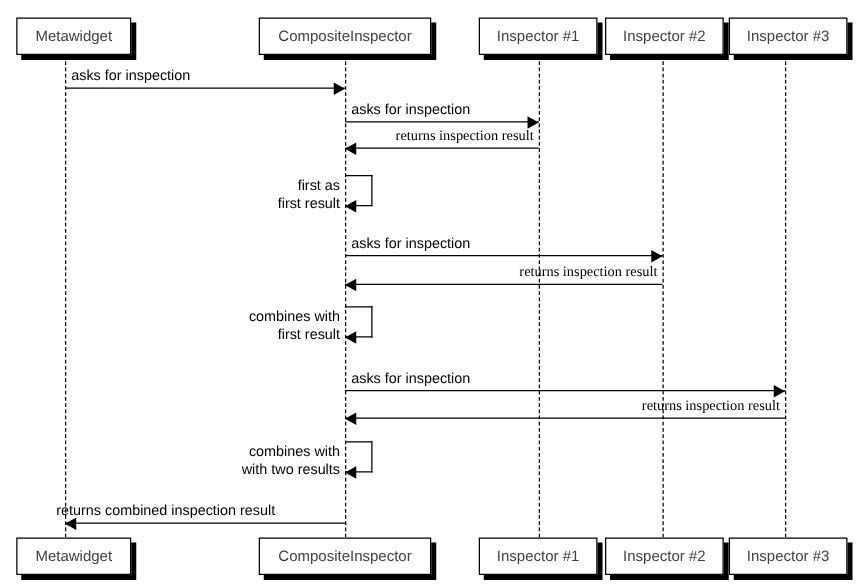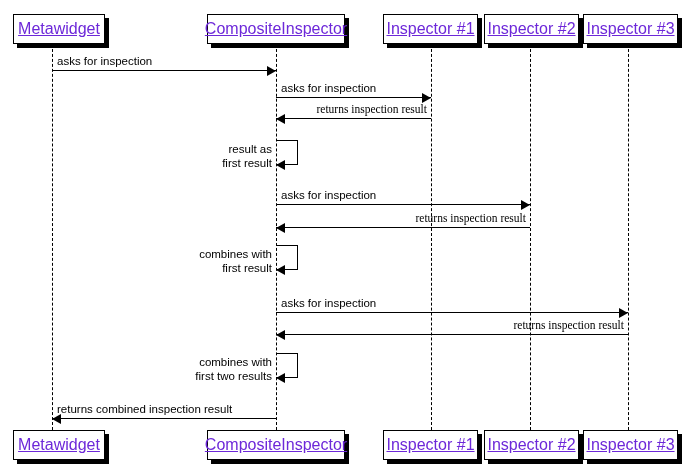--- a/index.html
+++ b/index.html
@@ -24,23 +24,22 @@
     position: absolute;
     box-sizing: border-box;
     background: #ffffff;
     border: 1px solid #000000;
     display: flex;
     align-items: center;
     justify-content: center;
     box-shadow: 4px 4px 0 0 #000000;
   }
   .participant .pname {
-    font-size: 16px;
-    color: #6d28d9;
-    text-decoration: underline;
+    font-size: 12px;
+    color: #404040;
     line-height: 1;
     white-space: nowrap;
   }
 
   
   .lifeline {
     position: absolute;
     width: 0;
     border-left: 1px dashed #000000;
   }
@@ -123,40 +122,40 @@
       <div class="arrowhead left" style="top: 222.5px; left: 276px;"></div>
       <div class="msg-label align-right" style="top: 213px; left: 276px; width: 250px;">returns inspection result</div>
       <div class="msg-line" style="left: 276px; top: 312px; width: 352px;"></div>
       <div class="arrowhead right" style="top: 307.5px; left: 619px;"></div>
       <div class="msg-label" style="top: 298px; left: 281px;">asks for inspection</div>
       <div class="msg-line" style="left: 276px; top: 334px; width: 352px;"></div>
       <div class="arrowhead left" style="top: 329.5px; left: 276px;"></div>
       <div class="msg-label align-right" style="top: 320px; left: 276px; width: 348px;">returns inspection result</div>
       <div class="msg-line" style="left: 52px; top: 418px; width: 224px;"></div>
       <div class="arrowhead left" style="top: 413.5px; left: 52px;"></div>
-      <div class="msg-label" style="top: 404px; left: 57px;">returns combined inspection result</div>
+      <div class="msg-label" style="top: 404px; left: 45px;">returns combined inspection result</div>
     </div>
   <div id="selfcalls-layer">
       <div class="selfcall" style="left: 276px; top: 140px; width: 22px; height: 25px;"></div>
       <div class="arrowhead left" style="left: 276px; top: 160px;"></div>
       <div class="self-label" style="right: 415px; top: 142px;">
-        <div>result as</div>
+        <div>first as</div>
         <div>first result</div>
       </div>
       <div class="selfcall" style="left: 276px; top: 245px; width: 22px; height: 25px;"></div>
       <div class="arrowhead left" style="left: 276px; top: 265px;"></div>
       <div class="self-label" style="right: 415px; top: 247px;">
         <div>combines with</div>
         <div>first result</div>
       </div>
       <div class="selfcall" style="left: 276px; top: 353px; width: 22px; height: 25px;"></div>
       <div class="arrowhead left" style="left: 276px; top: 373px;"></div>
       <div class="self-label" style="right: 415px; top: 355px;">
         <div>combines with</div>
-        <div>first two results</div>
+        <div>with two results</div>
       </div>
     </div>
   <div id="participants-layer">
       <div class="participant" style="left: 13px; top: 14px; width: 92px; height: 30px;">
         <span class="pname">Metawidget</span>
       </div>
       <div class="participant" style="left: 13px; top: 430px; width: 92px; height: 30px;">
         <span class="pname">Metawidget</span>
       </div>
       <div class="participant" style="left: 207px; top: 14px; width: 138px; height: 30px;">

